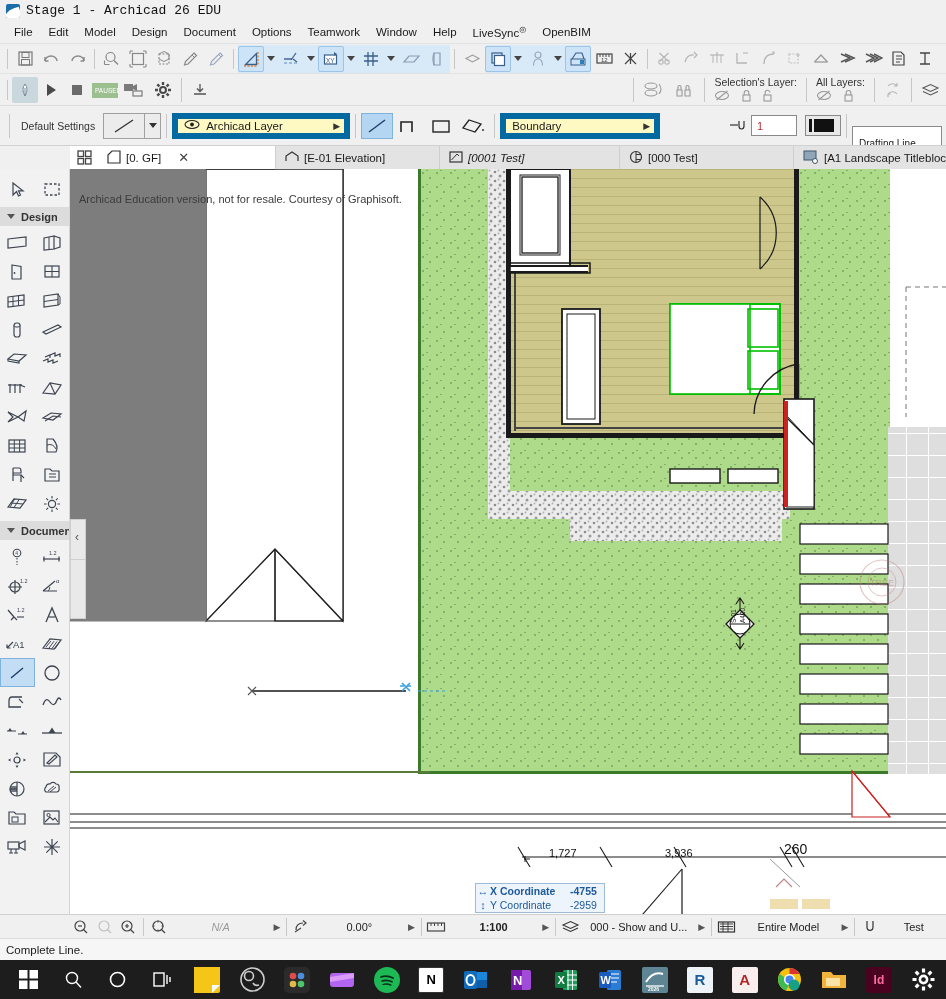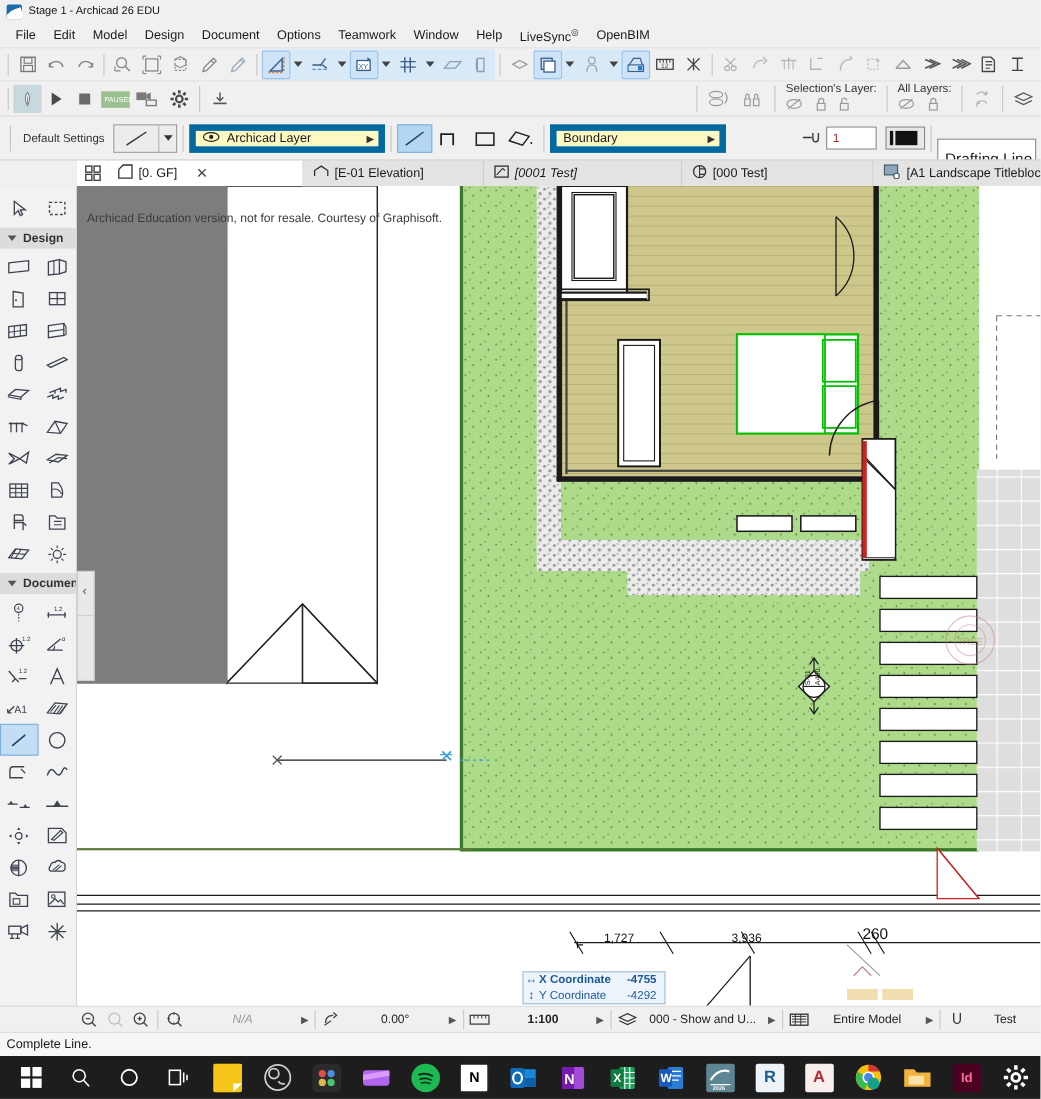--- a/index.html
+++ b/index.html
@@ -21,21 +21,21 @@
   }
   .title-logo {
     width: 14px; height: 14px; background: #1b6ca8; border-radius: 2px;
     position: relative; overflow: hidden; flex: none;
   }
   .title-logo::after {
     content: ""; position: absolute; left: -2px; bottom: -3px;
     width: 17px; height: 12px; background: #fff; border-radius: 70% 0 0 0;
     transform: rotate(-18deg);
   }
-  .title-text { font-size: 10px; color: #111; }
+  .title-text { font-size: 13px; color: #111; font-family: Liberation Mono, monospace; }
 
   
   .menubar {
     height: 22px; display: flex; align-items: center; background: #f0f0f0;
     padding-left: 6px; flex: none; font-size: 11.5px;
   }
   .menu-item { padding: 2px 8px; cursor: default; white-space: nowrap; }
   .menu-sup { font-size: 8px; vertical-align: super; }
 
   
@@ -103,21 +103,21 @@
     font-size: 11px; display: flex; align-items: center; padding-left: 5px; color: #b03030;
   }
   .ib-pen {
     width: 36px; height: 21px; border: 1px solid #8a8a8a; background: #e8e8e8;
     display: flex; align-items: center; gap: 2px; padding-left: 3px;
   }
   .ib-pen .bar { width: 3px; height: 13px; background: #111; }
   .ib-pen .sw { width: 20px; height: 13px; background: #111; }
   .ib-type {
     height: 36px; background: #fff; border: 1px solid #8a8a8a; display: flex; align-items: center;
-    padding: 0 6px; font-size: 14px; white-space: nowrap; margin-top: 36px;
+    padding: 0 6px; font-size: 10px; white-space: nowrap; margin-top: 36px;
   }
 
   
   .tabbar {
     height: 24px; display: flex; align-items: stretch; background: #e3e3e3;
     flex: none; border-top: 1px solid #d0d0d0;
   }
   .tab-left-pad { width: 70px; background: #f0f0f0; flex:none; }
   .tab-gridbtn {
     width: 28px; display: flex; align-items: center; justify-content: center;
@@ -1177,21 +1177,21 @@
 
       <div class="coord-tip">
         <div class="coord-row bold">
           <span class="coord-ic">↔</span>
           <span class="coord-name">X Coordinate</span>
           <span class="coord-val">-4755</span>
         </div>
         <div class="coord-row">
           <span class="coord-ic">↕</span>
           <span class="coord-name">Y Coordinate</span>
-          <span class="coord-val">-4292</span>
+          <span class="coord-val">-2959</span>
         </div>
       </div>
 
       <div class="side-handle">
         <div class="h1"></div>
       </div>
     </div>
   </div>
 
   <div class="statusbar">

